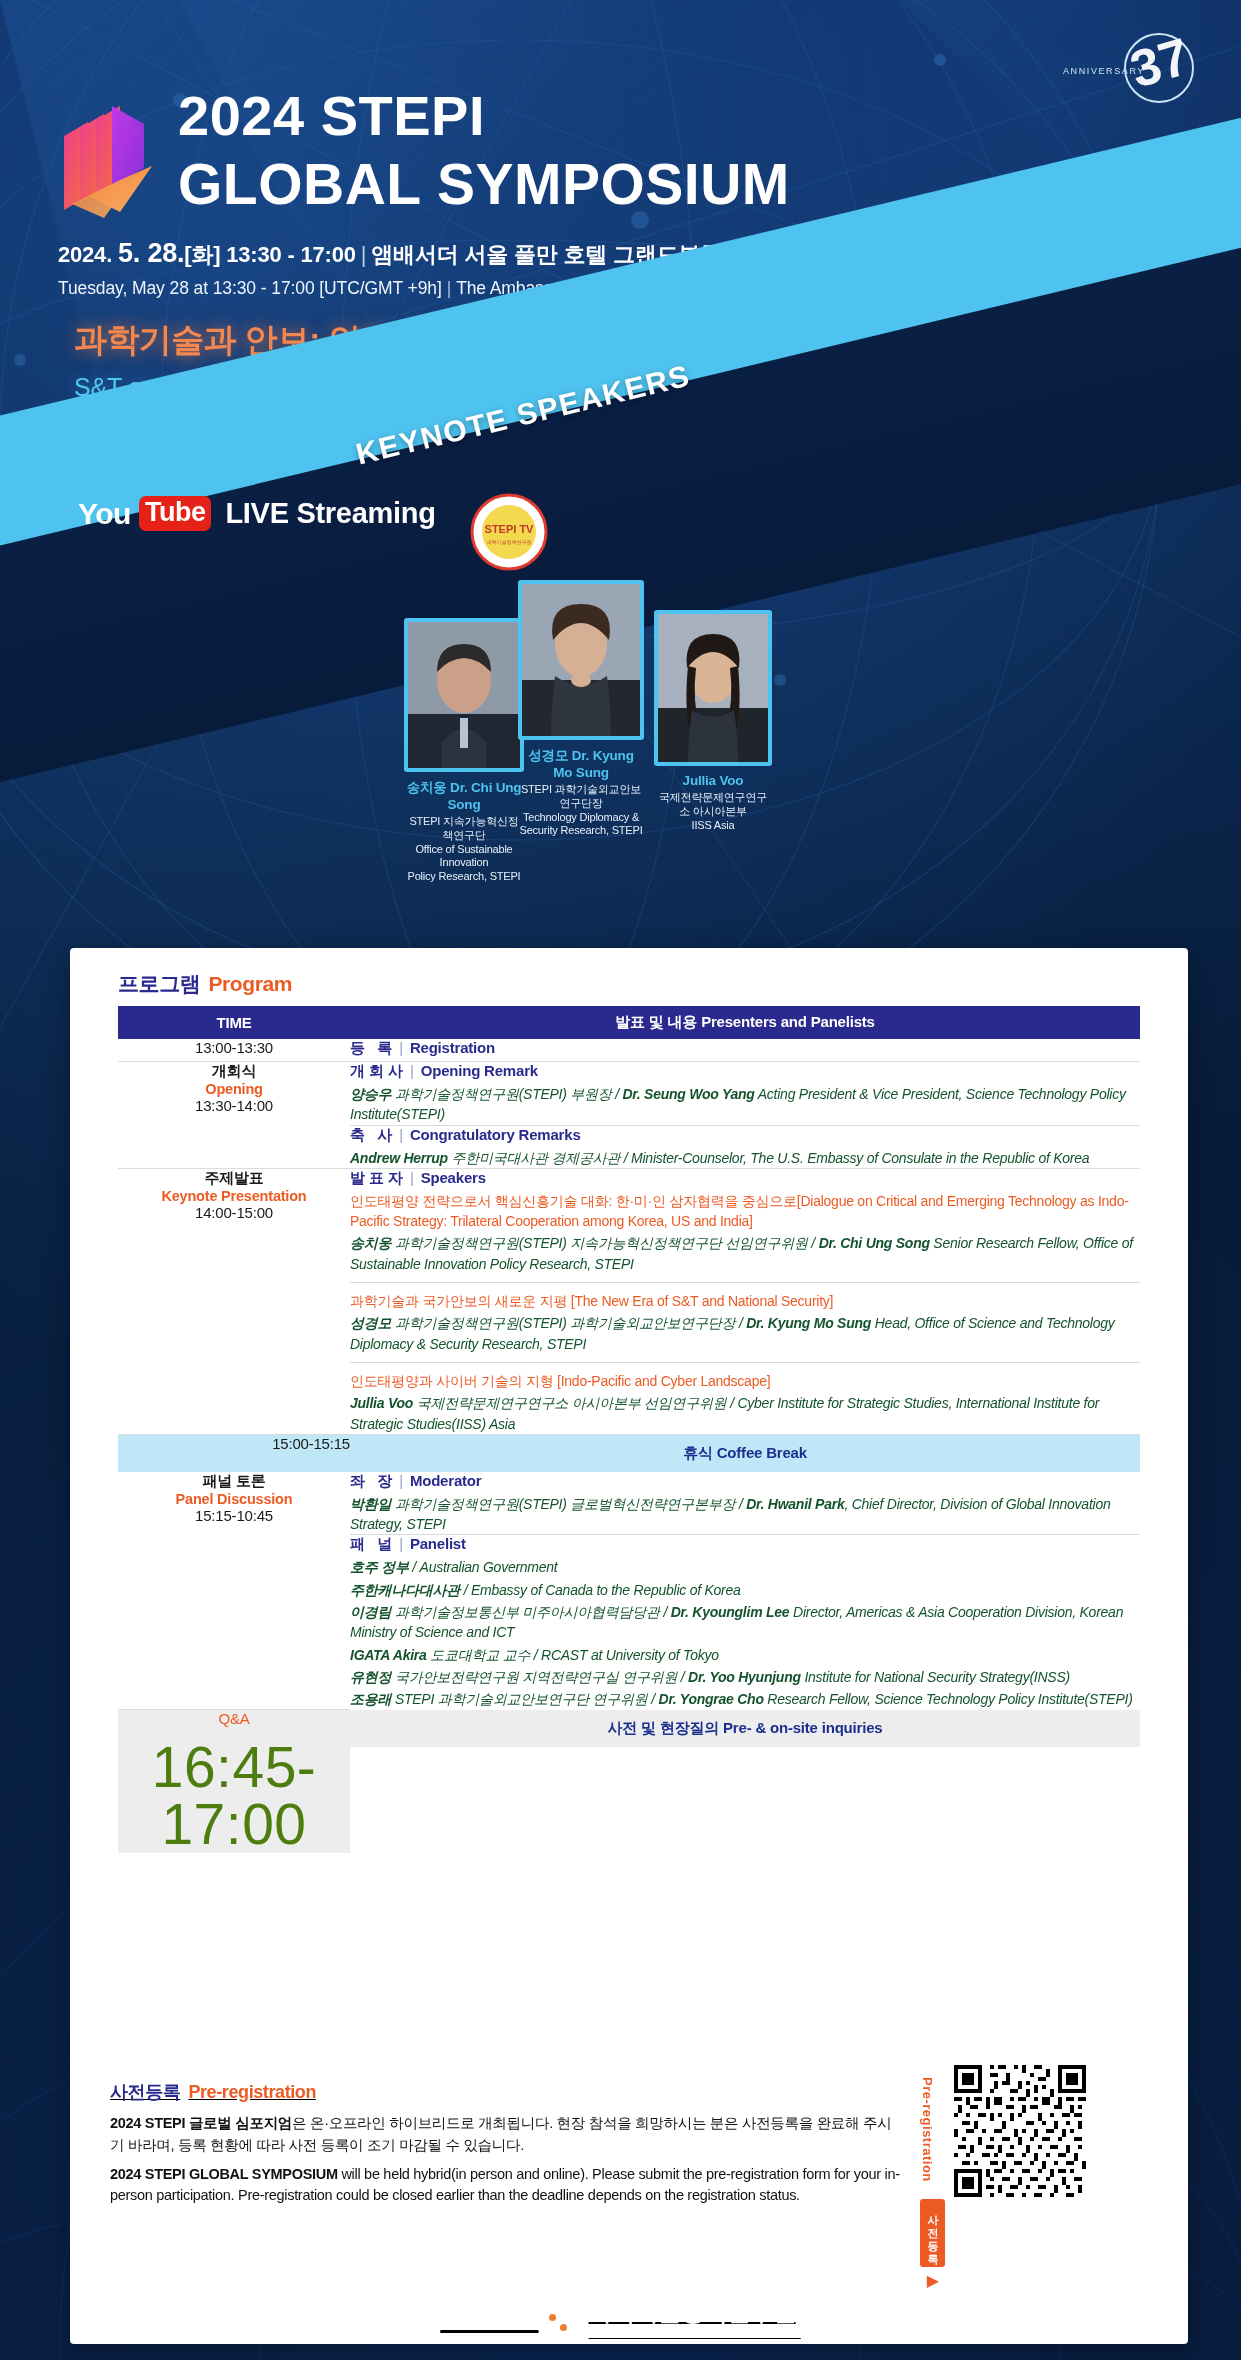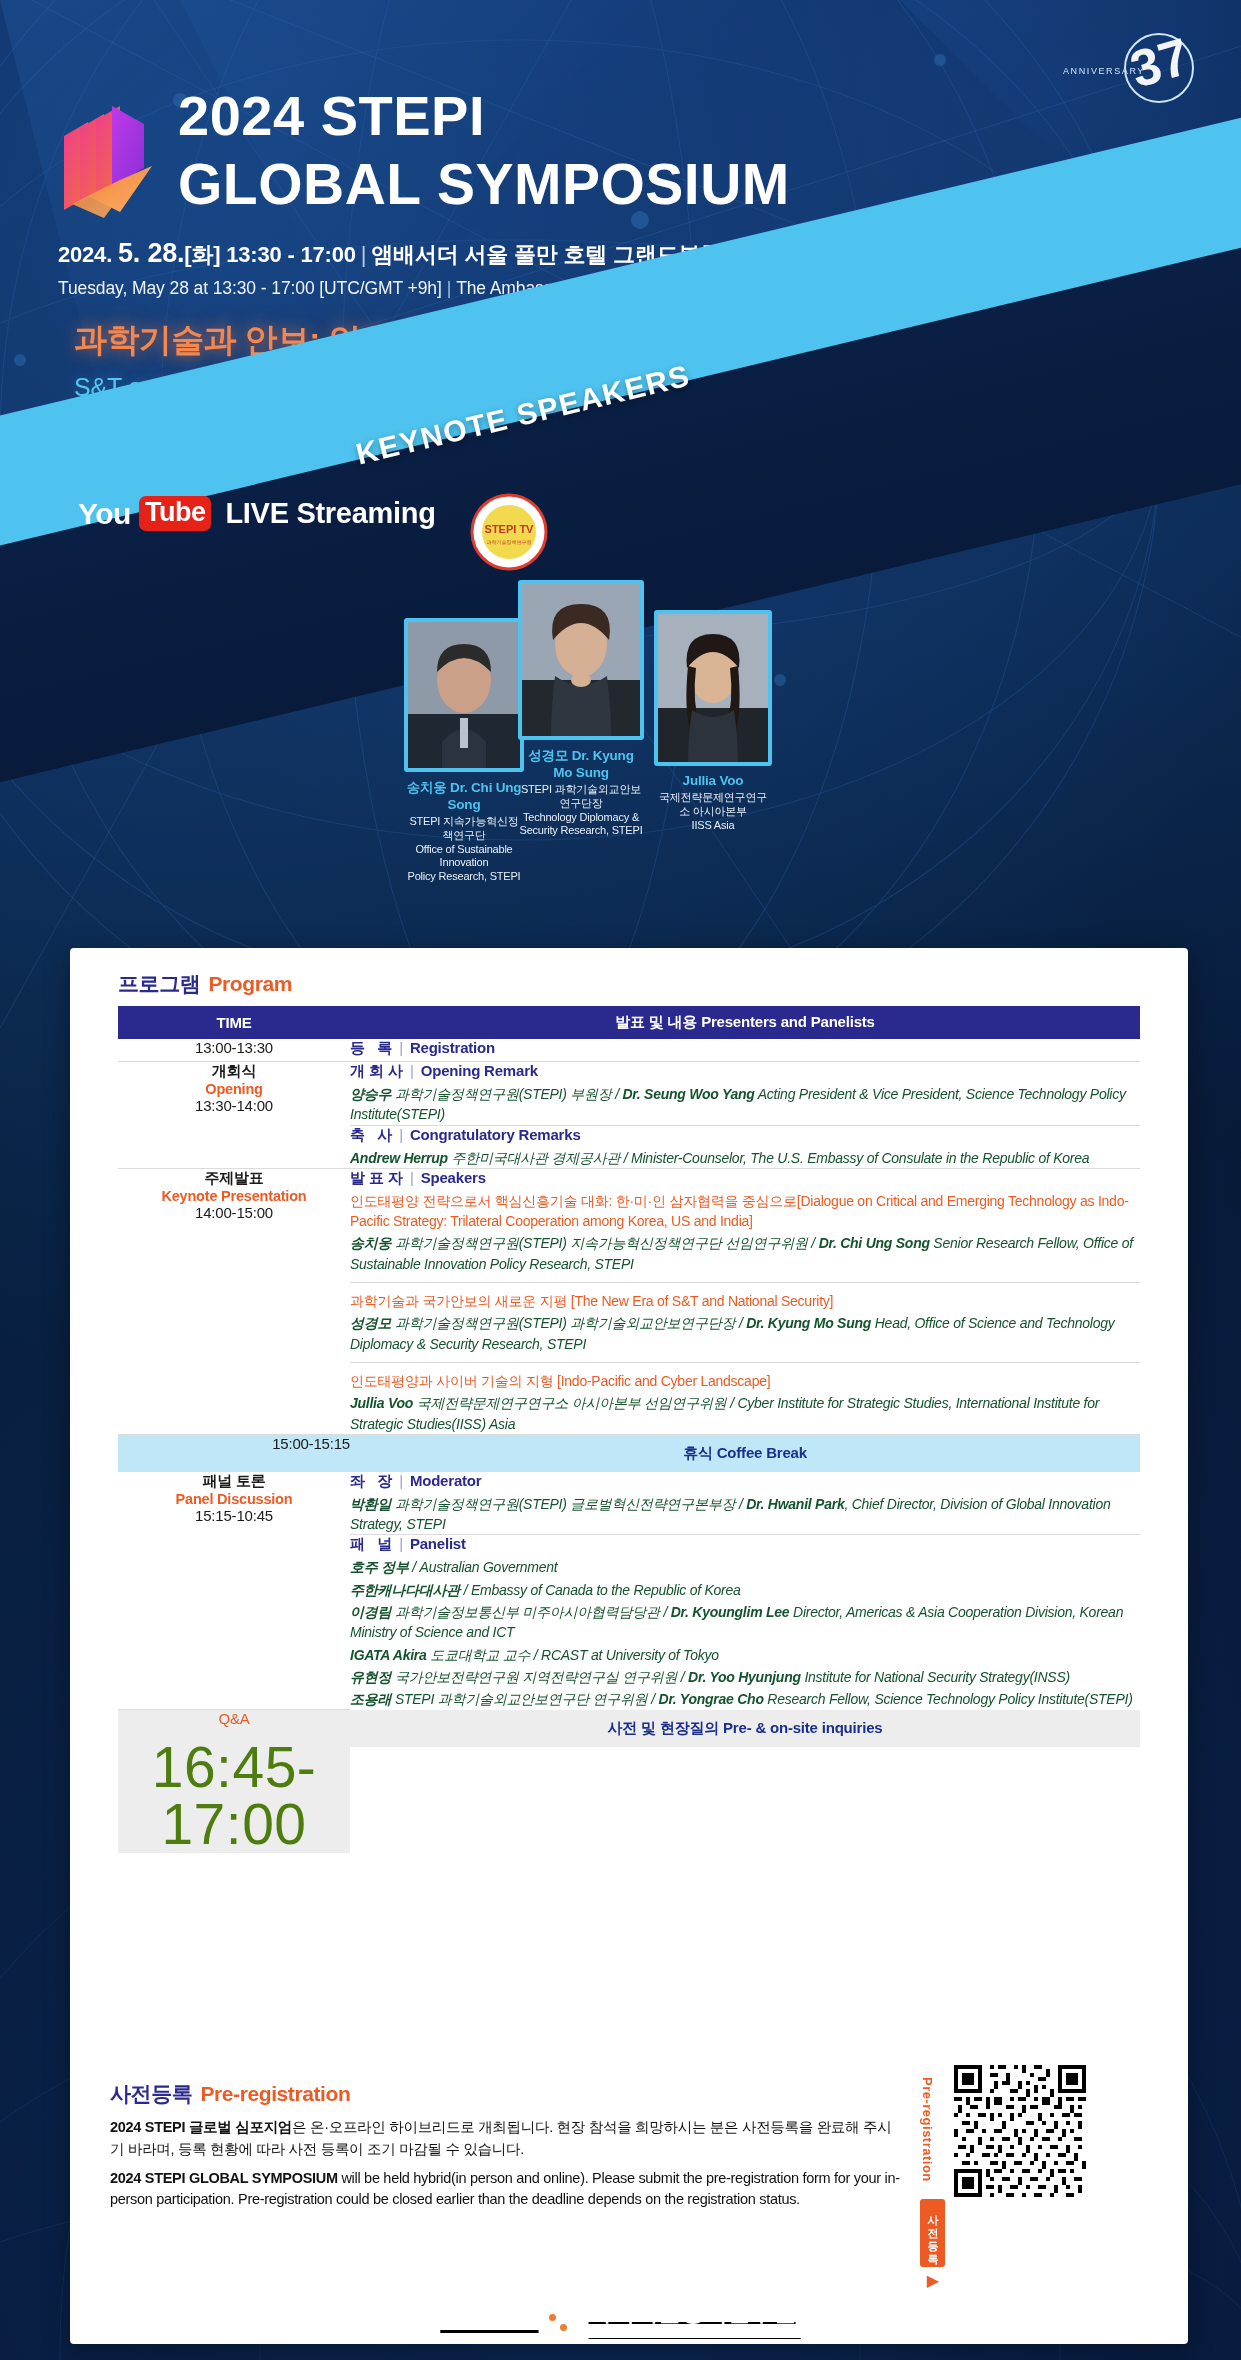--- a/index.html
+++ b/index.html
@@ -132,21 +132,21 @@
            padding:9px 0;letter-spacing:-.2px;}
   .qa-hl .time{background:#ededed;color:#ec5b24;border-bottom:none;}
   .qa-hl .time .t2{color:#4d7c0f;display:block;font-weight:normal;}
   .qa-body{background:#ededed;text-align:center;font-size:15px;font-weight:bold;
            color:#1b2f8e;padding:9px 0;letter-spacing:-.2px;}
 
   .sub-sep{border-top:1px solid #d8d8d8;margin:8px 0 8px;}
 
   
   .prereg{position:absolute;left:110px;top:2080px;width:790px;}
-  .prereg h3{margin:0 0 9px;font-size:21px;font-weight:bold;letter-spacing:-.4px;}
+  .prereg h3{margin:0 0 9px;font-size:18px;font-weight:bold;letter-spacing:-.4px;text-decoration:underline;}
   .prereg h3 .ko{color:#2a2a8e;}
   .prereg h3 .en{color:#ec5b24;margin-left:8px;}
   .prereg p{margin:0 0 7px;font-size:14.5px;line-height:1.5;color:#111;letter-spacing:-.3px;}
   .prereg p b{font-weight:bold;}
 
   .qrwrap{position:absolute;left:920px;top:2065px;display:flex;align-items:flex-start;}
   .qr-side{width:26px;margin-right:8px;text-align:center;}
   .qr-side .vert-en{writing-mode:vertical-rl;font-size:13px;color:#ec5b24;
       font-weight:bold;letter-spacing:.5px;height:128px;}
   .qr-badge{margin-top:6px;background:#ec5b24;color:#fff;font-size:11px;

